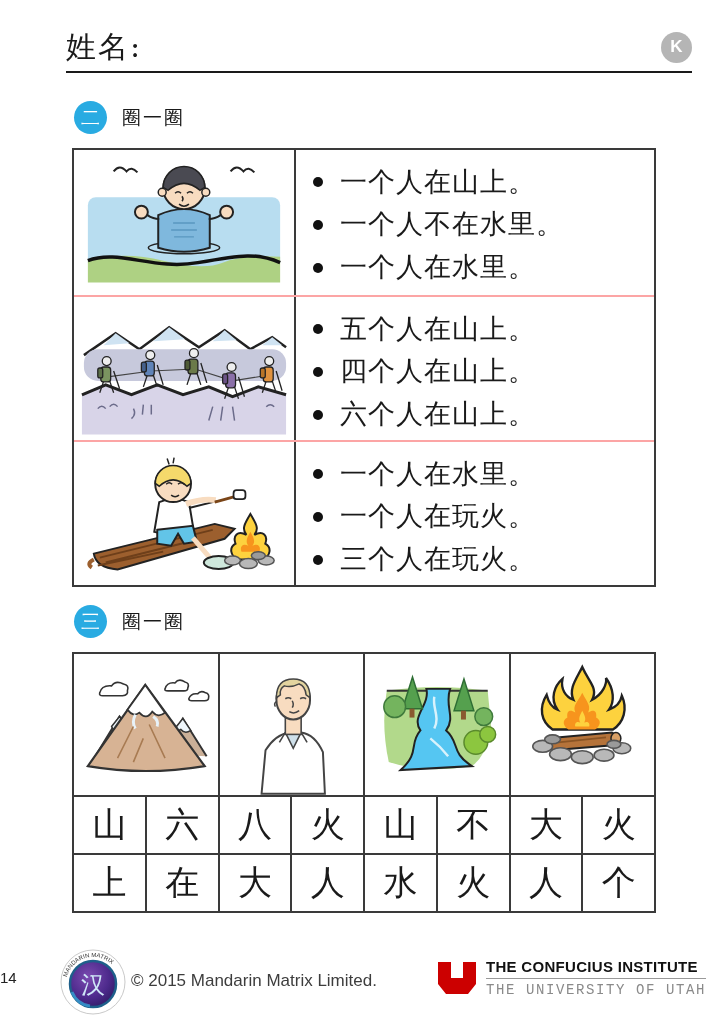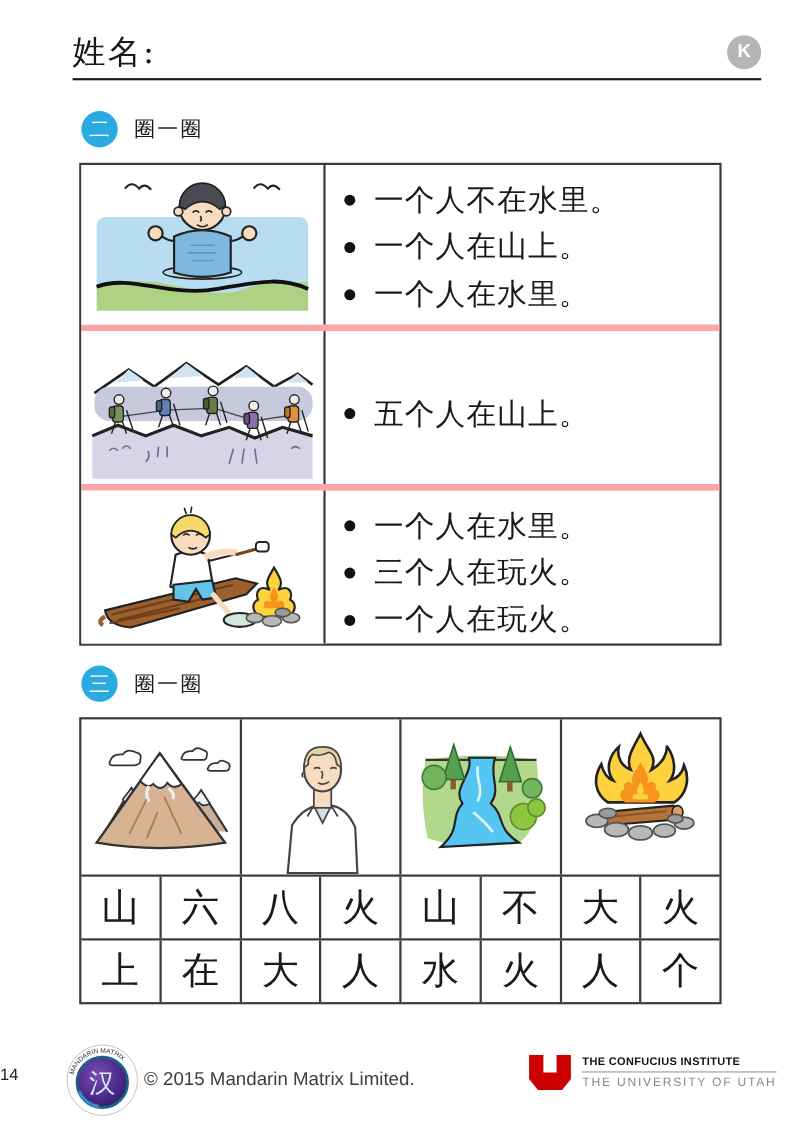--- a/index.html
+++ b/index.html
@@ -18,21 +18,21 @@
 
   
   .section-title{position:absolute;left:74px;display:flex;align-items:center;gap:15px;}
   .sec2{top:101px;} .sec3{top:605px;}
   .badge{width:33px;height:33px;border-radius:50%;background:#29ABE2;color:#fff;
          font-size:19px;display:flex;align-items:center;justify-content:center;}
   .section-label{font-size:19px;letter-spacing:2px;}
 
   
   .table1{position:absolute;left:72px;top:148px;width:584px;border:2px solid #3a3a3a;box-sizing:border-box;}
-  .t1-row{display:flex;height:145px;border-top:6px solid #fca5a5;box-sizing:border-box;}
+  .t1-row{display:flex;height:145px;border-top:2px solid #fca5a5;box-sizing:border-box;}
   .t1-row:first-child{border-top:none;}
   .t1-img{width:222px;flex:none;border-right:2px solid #3a3a3a;box-sizing:border-box;overflow:hidden;background:#fff;}
   .t1-text{flex:1;padding:11px 0 0 17px;display:flex;flex-direction:column;justify-content:space-around;height:128px;}
   .bullet-line{display:flex;align-items:center;font-size:27px;letter-spacing:1px;line-height:1;}
   .dot{width:10px;height:10px;border-radius:50%;background:#111;margin-right:17px;flex:none;}
 
   svg{display:block;width:100%;height:100%;}
 
   
   .table2{position:absolute;left:72px;top:652px;width:584px;border:2px solid #3a3a3a;box-sizing:border-box;}
@@ -45,23 +45,23 @@
   .char-cell:last-child{border-right:none;}
 
   
   .footer{position:absolute;left:0;top:940px;width:724px;height:84px;}
   .mm-logo{position:absolute;left:58px;top:4px;width:70px;height:74px;}
   .copyright{position:absolute;left:131px;top:31px;font-size:17px;color:#3d3d3d;}
   .page-num{position:absolute;left:0;right:0;top:29px;text-align:left;font-size:15px;color:#222;}
   .utah{position:absolute;right:18px;top:18px;display:flex;gap:9px;align-items:center;}
   .utah-u{width:40px;height:34px;flex:none;}
   .utah-text{display:flex;flex-direction:column;}
-  .utah-ci{font-size:10px;font-weight:bold;color:#111;letter-spacing:.3px;border-bottom:1px solid #999;
+  .utah-ci{font-size:15px;font-weight:bold;color:#111;letter-spacing:.3px;border-bottom:1px solid #999;
            padding-bottom:3px;margin-bottom:3px;}
-  .utah-uu{font-family:Liberation Sans, sans-serif;font-size:11px;color:#8a8a8a;letter-spacing:1.6px;}
+  .utah-uu{font-family:Liberation Mono, monospace;font-size:14px;color:#8a8a8a;letter-spacing:1.6px;}
 </style>
 </head>
 <body>
 
 <div class="page">
 
   <div class="header">
     <span class="name-label">姓名:</span>
     <span class="unit-group">
       <span class="k-badge">K</span>
@@ -94,25 +94,25 @@
           <circle cx="133" cy="41" r="4" fill="#f8dcc0" stroke="#222" stroke-width="1.5"></circle>
           <path d="M102,42 q3,-3 6,0 M114,42 q3,-3 6,0" stroke="#222" stroke-width="1.5" fill="none"></path>
           <path d="M109,45 q2,3 0,5 M106,53 q5,4 10,0" stroke="#222" stroke-width="1.5" fill="none"></path>
           <path d="M40,20 q6,-8 13,0 q5,-6 11,1" stroke="#222" stroke-width="2" fill="none"></path>
           <path d="M158,20 q6,-8 13,0 q5,-6 11,1" stroke="#222" stroke-width="2" fill="none"></path>
         </svg>
       </div>
       <div class="t1-text">
         <div class="bullet-line">
           <span class="dot"></span>
+          <span>一个人在山上。</span>
+        </div>
+        <div class="bullet-line">
+          <span class="dot"></span>
           <span>一个人不在水里。</span>
-        </div>
-        <div class="bullet-line">
-          <span class="dot"></span>
-          <span>一个人在山上。</span>
         </div>
         <div class="bullet-line">
           <span class="dot"></span>
           <span>一个人在水里。</span>
         </div>
       </div>
     </div>
 
     <div class="t1-row">
       <div class="t1-img">
@@ -163,20 +163,28 @@
             <rect x="188" y="71" width="5" height="10" rx="2" fill="#b87428"></rect>
             <circle cx="197" cy="64" r="4.5" fill="#eee"></circle>
             <line x1="204" y1="74" x2="210" y2="94"></line>
           </g>
         </svg>
       </div>
       <div class="t1-text">
         <div class="bullet-line">
           <span class="dot"></span>
           <span>五个人在山上。</span>
+        </div>
+        <div class="bullet-line">
+          <span class="dot"></span>
+          <span>四个人在山上。</span>
+        </div>
+        <div class="bullet-line">
+          <span class="dot"></span>
+          <span>六个人在山上。</span>
         </div>
       </div>
     </div>
 
     <div class="t1-row">
       <div class="t1-img">
         <svg viewBox="0 0 222 143">
           <path d="M20,112 L142,82 L162,87 L152,97 L44,128 Q22,126 20,112 Z" fill="#9c5f2e" stroke="#222" stroke-width="2"></path>
           <path d="M26,116 L140,88 M32,121 L120,99 M24,124 L90,110" stroke="#6e3f1a" stroke-width="2" fill="none"></path>
           <path d="M20,118 q-8,4 -2,8" stroke="#9c5f2e" stroke-width="4" fill="none"></path>
@@ -201,25 +209,25 @@
           <ellipse cx="186" cy="114" rx="7" ry="4" fill="#9a9a9a" stroke="#555" stroke-width="1.5"></ellipse>
         </svg>
       </div>
       <div class="t1-text">
         <div class="bullet-line">
           <span class="dot"></span>
           <span>一个人在水里。</span>
         </div>
         <div class="bullet-line">
           <span class="dot"></span>
+          <span>一个人在玩火。</span>
+        </div>
+        <div class="bullet-line">
+          <span class="dot"></span>
           <span>三个人在玩火。</span>
-        </div>
-        <div class="bullet-line">
-          <span class="dot"></span>
-          <span>一个人在玩火。</span>
         </div>
       </div>
     </div>
   </div>
 
   <div class="section-title sec3">
     <span class="badge">三</span>
     <span class="section-label">圈一圈</span>
   </div>
 

